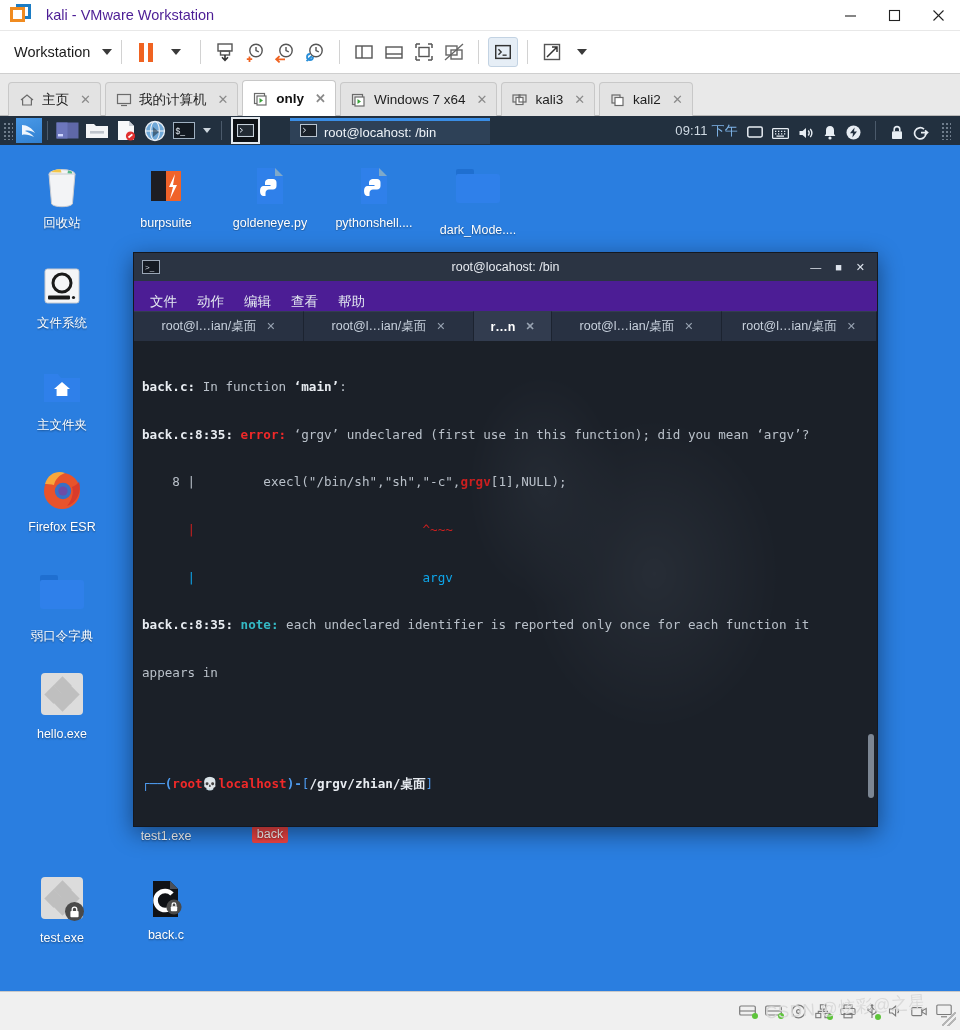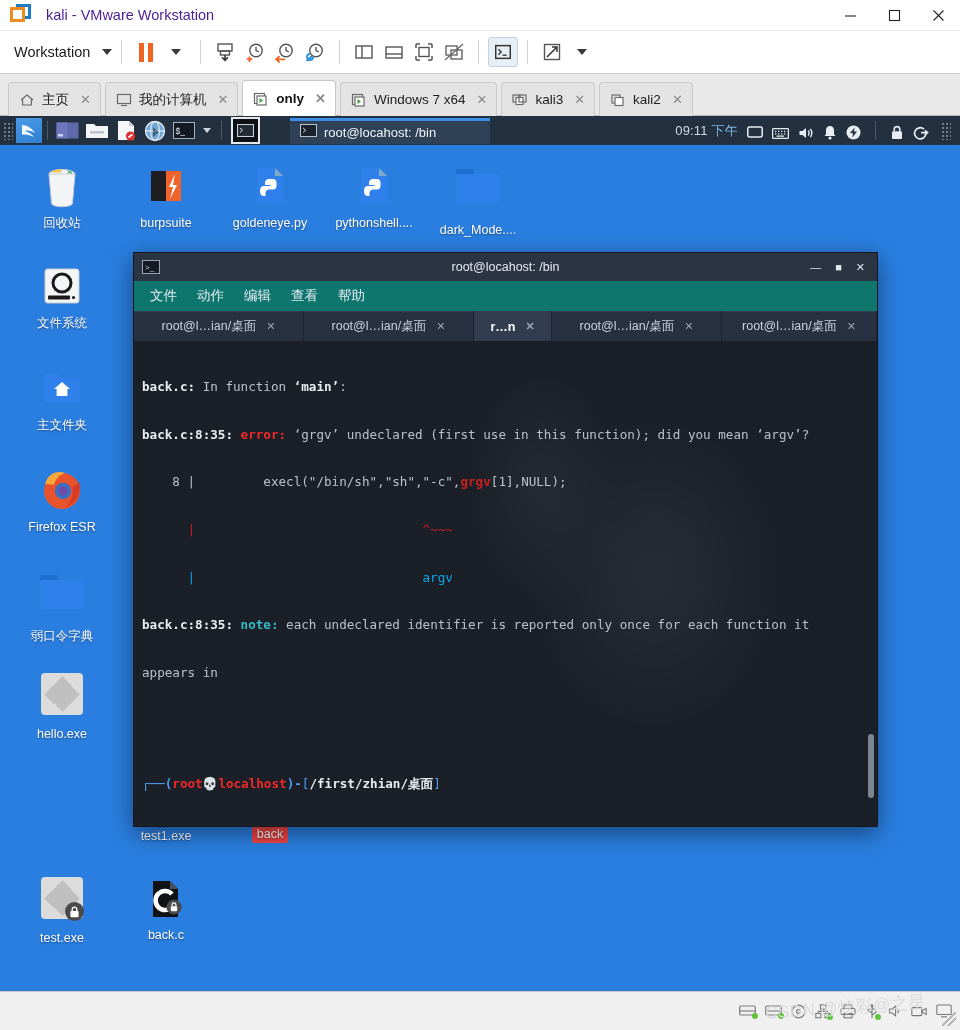--- a/index.html
+++ b/index.html
@@ -119,21 +119,21 @@
     display: flex; flex-direction: column;
   }
   .term-title {
     height: 28px; background: #2b3443; display: flex; align-items: center;
     color: #e6eaf0; font-size: 12.5px; position: relative; flex: 0 0 auto;
   }
   .term-title .ticon { width: 18px; height: 14px; border: 1px solid #9aa6b6; background:#151a23;
                        margin-left: 8px; color:#cfd7e2; font-size:8px; display:flex; align-items:center; padding-left:2px;}
   .term-title .ttxt { position: absolute; left: 0; right: 0; text-align: center; pointer-events: none; }
   .term-title .tbtns { margin-left: auto; display: flex; gap: 14px; padding-right: 12px; color: #dfe5ee; font-size: 11px; }
-  .term-menu { height: 30px; background: #0f766e; display: flex; align-items: center;
+  .term-menu { height: 30px; background: #4c1d95; display: flex; align-items: flex-end;
                gap: 20px; padding-left: 16px; color: #e3e9f1; font-size: 13.5px; flex: 0 0 auto; font-family: Liberation Serif, serif; }
   .term-tabs { height: 30px; background: #242c3a; display: flex; align-items: stretch; flex: 0 0 auto; }
   .ttab { display: flex; align-items: center; justify-content: center; gap: 10px;
           padding: 0 14px; background: #283142; border-right: 1px solid #1c2330;
           color: #c8d1dd; font-size: 12.5px; border-top: 1px solid #333d4f; }
   .ttab.active { background: #323c4f; color: #ffffff; font-weight: bold; }
   .ttab .x { color: #98a3b2; font-size: 11px; }
 
   .term-body { flex: 1 1 auto; position: relative; background: #1b2028; overflow: hidden; }
   .term-wallpaper { position:absolute; inset:0; opacity:.14;
@@ -711,21 +711,21 @@
 
 <div class="row"><span class="c-teal">      |                              argv</span></div>
 
 <div class="row"><span class="b c-white">back.c:8:35:</span><span class="b c-cyan"> note:</span><span class="c-dim"> each undeclared identifier is reported only once for each function it</span></div>
 
 <div class="row"><span class="c-dim">appears in</span></div>
 
 <div class="row">&nbsp;</div>
 
 
-<div class="row"><span class="c-blue">┌──</span><span class="c-blue b">(</span><span class="c-red b">root</span><span class="c-white">💀</span><span class="c-red b">localhost</span><span class="c-blue b">)-</span><span class="c-blue">[</span><span class="c-white b">/first/zhian/桌面</span><span class="c-blue">]</span></div>
+<div class="row"><span class="c-blue">┌──</span><span class="c-blue b">(</span><span class="c-red b">root</span><span class="c-white">💀</span><span class="c-red b">localhost</span><span class="c-blue b">)-</span><span class="c-blue">[</span><span class="c-white b">/grgv/zhian/桌面</span><span class="c-blue">]</span></div>
 
 
 
 
 
 
 
 
 
 

